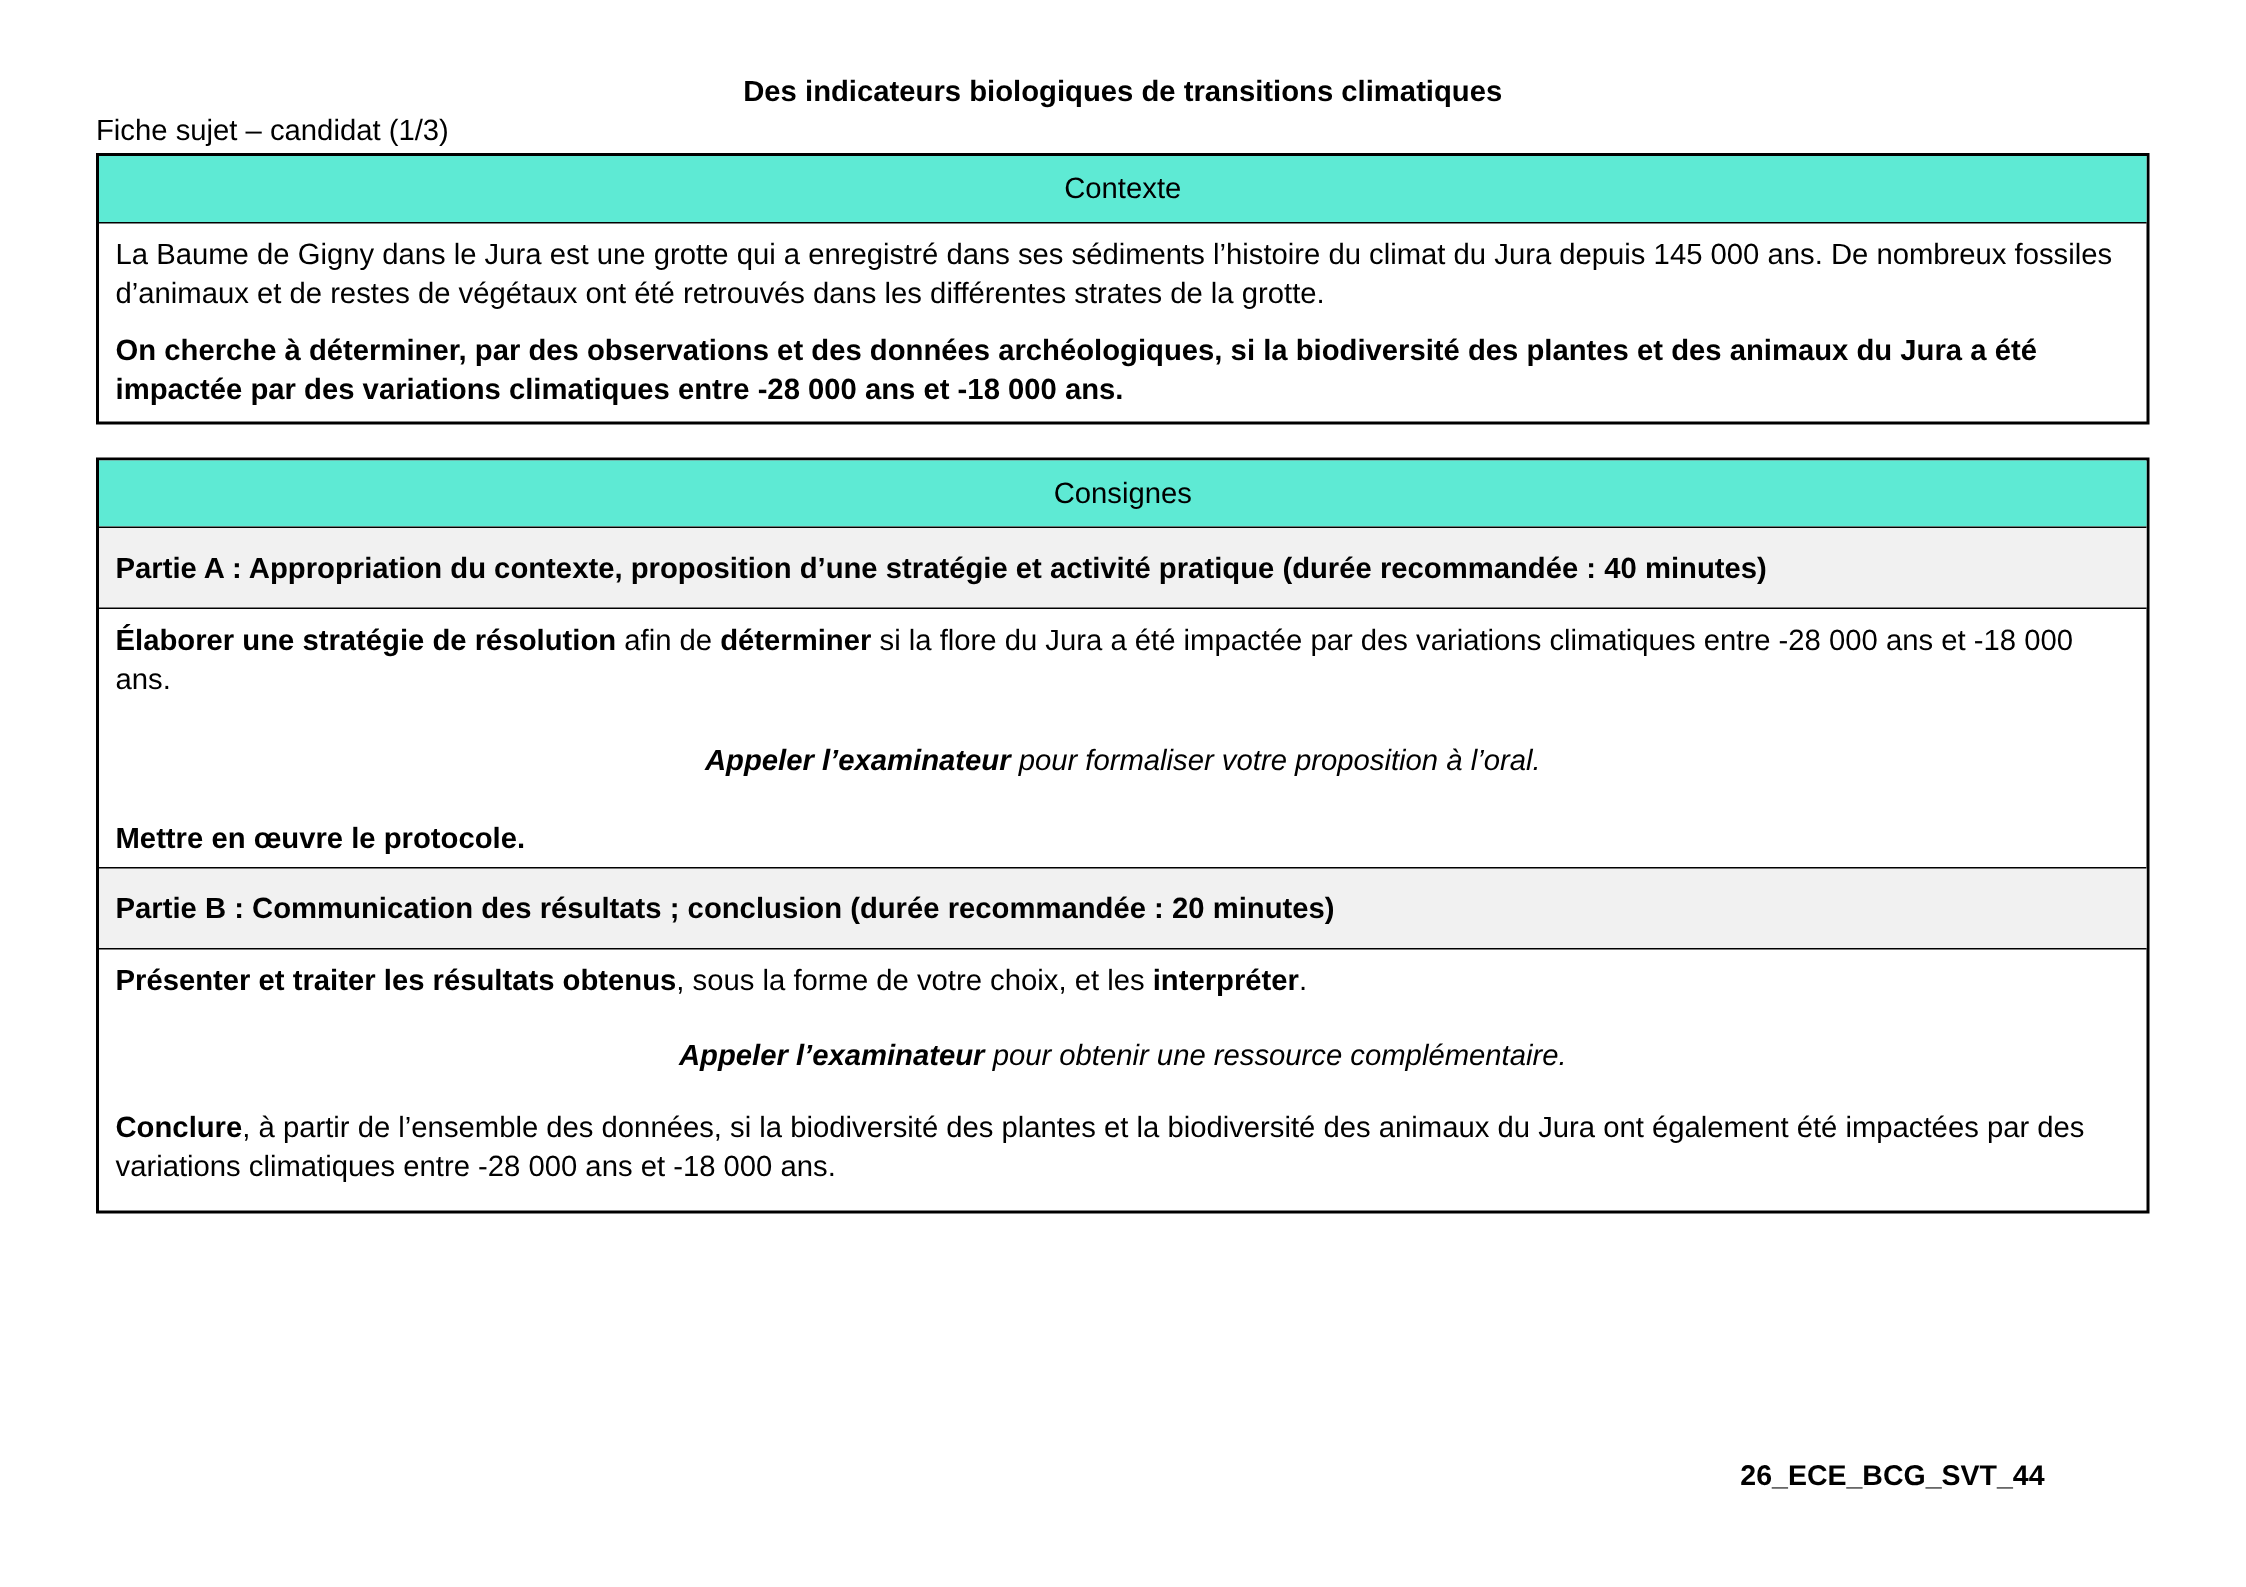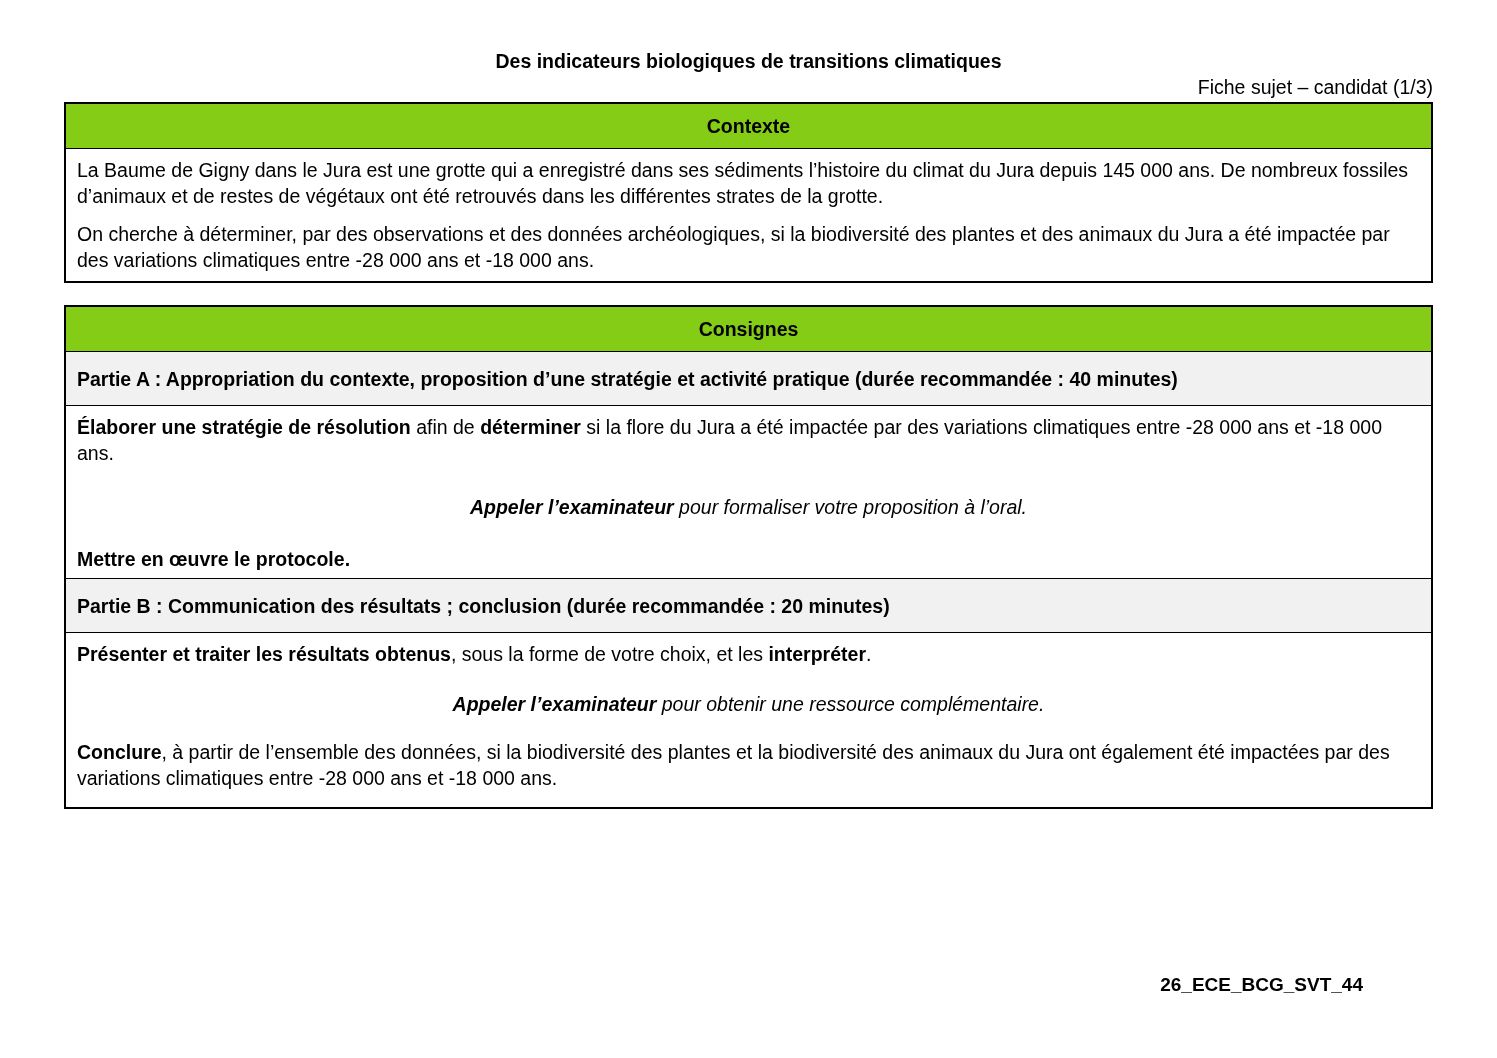--- a/index.html
+++ b/index.html
@@ -18,35 +18,34 @@
     line-height: 26px;
   }
   .doc-title {
     padding-top: 48px;
     text-align: center;
     font-weight: bold;
   }
   .doc-subtitle {
     margin-left: 64px;
     width: 1369px;
-    text-align: right;
   }
   .doc-table {
     margin-left: 64px;
     width: 1369px;
     box-sizing: border-box;
     border: 2px solid #000000;
     background: #ffffff;
   }
   .doc-table > div + div { border-top: 1.5px solid #000000; }
   .table-gap { height: 22px; }
   .thead {
     height: 44px;
-    background: #84cc16;
-    font-weight: bold;
+    background: #5eead4;
+    font-weight: normal;
     display: flex;
     align-items: center;
     justify-content: center;
   }
   .row-label {
     height: 45px;
     background: #f1f1f1;
     font-weight: bold;
     display: flex;
     align-items: center;
@@ -78,21 +77,21 @@
   <div class="doc-title">Des indicateurs biologiques de transitions climatiques</div>
 
   <div class="doc-subtitle">Fiche sujet – candidat (1/3)</div>
 
   <div class="table-gap" style="height:2px"></div>
 
   <div class="doc-table">
     <div class="thead">Contexte</div>
     <div class="tcell ctx-cell">
       <p><span>La Baume de Gigny dans le Jura est une grotte qui a enregistré dans ses sédiments l’histoire du climat du Jura depuis 145 000 ans. De nombreux fossiles d’animaux et de restes de végétaux ont été retrouvés dans les différentes strates de la grotte.</span></p>
-      <p><span style="font-weight: normal;">On cherche à déterminer, par des observations et des données archéologiques, si la biodiversité des plantes et des animaux du Jura a été impactée par des variations climatiques entre -28 000 ans et -18 000 ans.</span></p>
+      <p><span style="font-weight: bold;">On cherche à déterminer, par des observations et des données archéologiques, si la biodiversité des plantes et des animaux du Jura a été impactée par des variations climatiques entre -28 000 ans et -18 000 ans.</span></p>
     </div>
   </div>
 
   <div class="table-gap"></div>
 
   <div class="doc-table">
     <div class="thead">Consignes</div>
 
     <div class="row-label">
       <span>Partie A : Appropriation du contexte, proposition d’une stratégie et activité pratique (durée recommandée : 40 minutes)</span>

